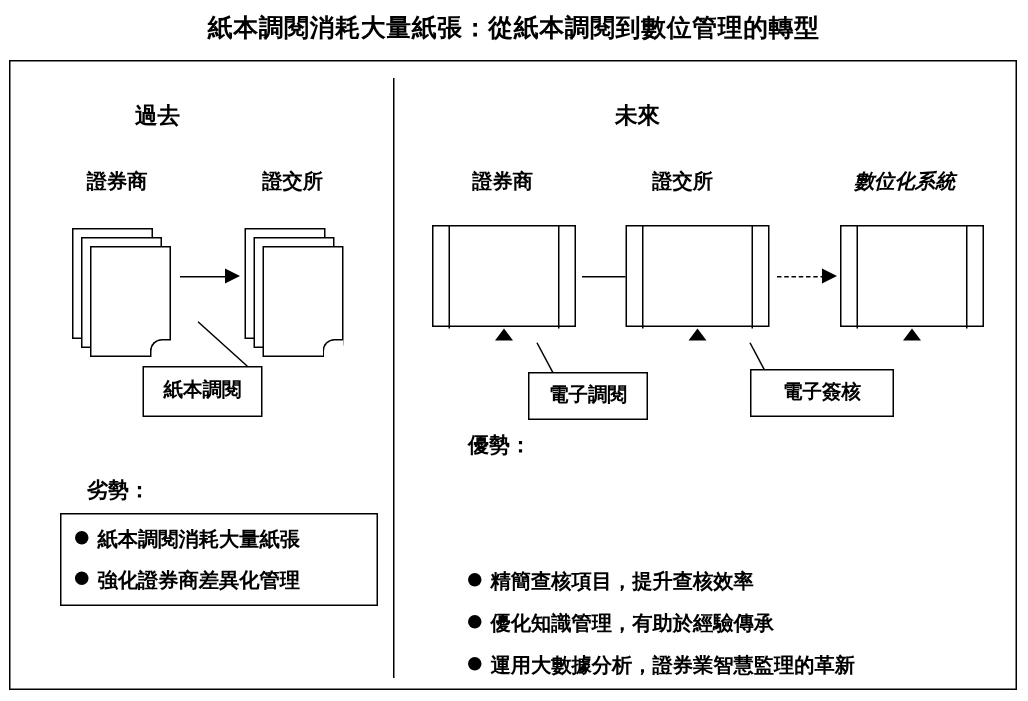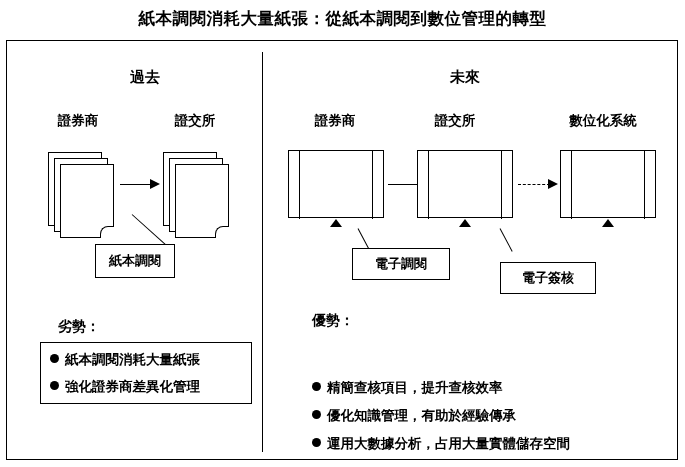--- a/index.html
+++ b/index.html
@@ -45,21 +45,20 @@
     left: 262px;
     top: 52px;
     width: 0;
     height: 400px;
     border-left: 1.4px solid #000;
   }
   .panel-head {
     position: absolute;
     font-size: 15px;
     font-weight: bold;
-    text-align: center;
   }
   .col-label {
     position: absolute;
     font-size: 13.5px;
     font-weight: bold;
     text-align: center;
     white-space: nowrap;
   }
   
   .sheet {
@@ -235,21 +234,21 @@
   </div>
   <div class="bullet-item" style="left:50px; top:378px;">
     <span class="dot"></span>
     <span>強化證券商差異化管理</span>
   </div>
 
   <div class="panel-head" style="left:410px; top:68px; width:110px;">未來</div>
 
   <div class="col-label" style="left:290px; top:112px; width:90px;">證券商</div>
   <div class="col-label" style="left:410px; top:112px; width:90px;">證交所</div>
-  <div class="col-label" style="left:548px; top:112px; width:110px;">數位化系統</div>
+  <div class="col-label" style="left:548px; top:112px; width:110px;font-style:italic;">數位化系統</div>
 
   <div class="screen" style="left:288px; top:150px;">
     <span class="inner-l"></span>
       <span class="inner-r"></span>
   </div>
   <div class="screen-stand" style="left:330px; top:219px;"></div>
 
   <div class="arrow-line" style="left:388px; top:184px; width:32px;"></div>
   <div class="arrow-head" style="left:418px; top:179px;"></div>
 
@@ -262,33 +261,33 @@
   <div class="arrow-dashed" style="left:518px; top:184px; width:32px;"></div>
   <div class="arrow-head" style="left:548px; top:179px;"></div>
 
   <div class="screen" style="left:560px; top:150px;">
     <span class="inner-l"></span>
       <span class="inner-r"></span>
   </div>
   <div class="screen-stand" style="left:602px; top:219px;"></div>
 
   <div class="leader" style="left:358px; top:228px; width:26px; transform: rotate(62deg);"></div>
-  <div class="callout" style="left:352px; top:248px; width:98px; height:32px;">電子調閱</div>
+  <div class="callout" style="left:352px; top:248px; width:80px; height:32px;">電子調閱</div>
 
   <div class="leader" style="left:500px; top:228px; width:26px; transform: rotate(62deg);"></div>
-  <div class="callout" style="left:500px; top:246px; width:96px; height:32px;margin-top:16px;">電子簽核</div>
-
-  <div class="list-title" style="left:312px; top:288px;margin-top:24px;">優勢：</div>
+  <div class="callout" style="left:500px; top:246px; width:96px; height:32px;">電子簽核</div>
+
+  <div class="list-title" style="left:312px; top:288px;">優勢：</div>
 
   <div class="bullet-item" style="left:312px; top:379px;">
     <span class="dot"></span>
     <span>精簡查核項目，提升查核效率</span>
   </div>
   <div class="bullet-item" style="left:312px; top:407px;">
     <span class="dot"></span>
     <span>優化知識管理，有助於經驗傳承</span>
   </div>
   <div class="bullet-item" style="left:312px; top:435px;">
     <span class="dot"></span>
-    <span>運用大數據分析，占用大量實體儲存空間</span>
+    <span>運用大數據分析，證券業智慧監理的革新</span>
   </div>
 
 </div>
 
 </body></html>

